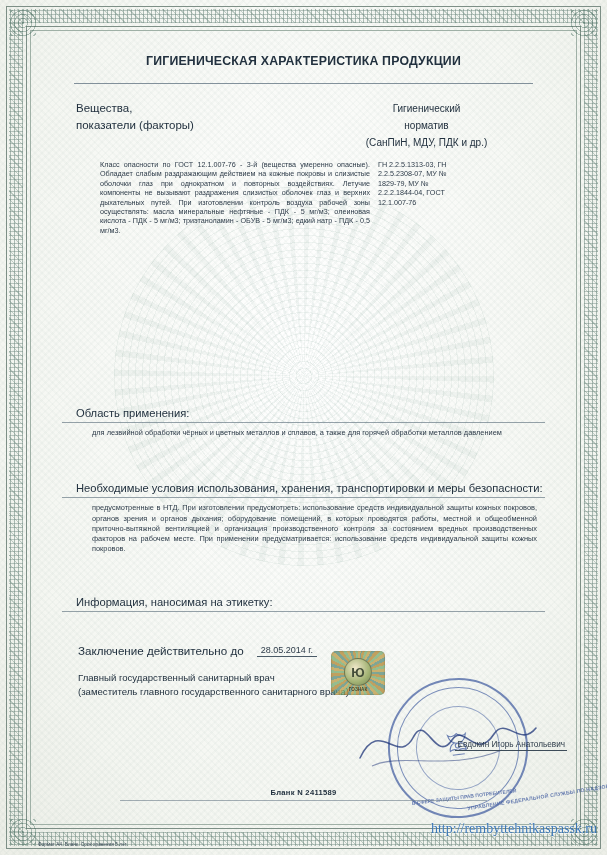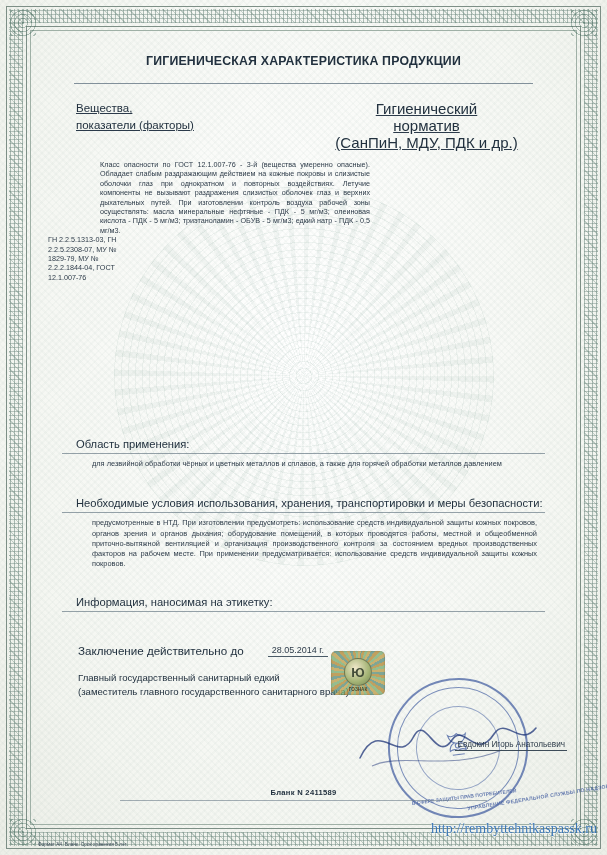--- a/index.html
+++ b/index.html
@@ -66,42 +66,42 @@
   }
 
   
   .content{position:absolute;left:40px;top:44px;width:527px;}
   .doc-title{
     text-align:center;font-weight:bold;font-size:12.3px;letter-spacing:.2px;
     color:#22313f;margin:10px 0 15px 0;
   }
   .title-rule{height:1px;background:#5c6f7d;margin:7px 34px 0 34px;opacity:.75}
 
-  .cols{display:flex;margin-top:16px;text-decoration:underline;}
+  .cols{display:flex;margin-top:16px;}
   .col-left{width:246px;padding-left:36px;box-sizing:border-box;}
   .col-right{flex:1;text-align:center;}
   .h-left{font-size:11.5px;line-height:17px;color:#22313f;}
-  .h-right{font-size:15px;line-height:17px;color:#22313f;}
-
-  .body-row{display:flex;margin-top:9px;flex-direction:column;}
+  .h-right{font-size:10px;line-height:17px;color:#22313f;}
+
+  .body-row{display:flex;margin-top:9px;}
   .body-left{width:330px;padding-left:60px;box-sizing:border-box;}
   .body-right{flex:1;padding-left:8px;box-sizing:border-box;}
   .small{font-size:7.2px;line-height:9.4px;color:#2d3b49;text-align:justify;}
   .small-r{font-size:7.2px;line-height:9.4px;color:#2d3b49;}
 
-  .section{margin-top:0;}
+  .section{margin-top:16px;}
   .sec-head{font-size:11.2px;color:#22313f;padding-left:36px;}
   .sec-rule{height:1px;background:#6b7c88;margin:3px 22px 0 22px;opacity:.7}
   .sec-body{font-size:7.4px;line-height:10.2px;color:#2d3b49;padding:5px 30px 0 52px;text-align:justify;}
 
   .spacer-applic{height:156px;}
   .spacer-mid{height:28px;}
   .spacer-mid2{height:26px;}
 
-  .concl{margin-top:32px;padding-left:38px;font-size:11.6px;color:#22313f;display:flex;align-items:flex-end;gap:24px;}
+  .concl{margin-top:32px;padding-left:38px;font-size:11.6px;color:#22313f;display:flex;align-items:flex-end;gap:13px;}
   .concl-date{font-size:9px;color:#2d3b49;padding-bottom:1px;}
   .date-underline{border-bottom:1px solid #4a5a67;padding:0 4px 1px 4px;}
 
   .sign{margin-top:14px;padding-left:38px;font-size:9.6px;color:#22313f;line-height:14px;}
   .sign-name{
     position:absolute;right:40px;bottom:104px;font-size:8.2px;color:#2d3b49;
     border-bottom:1px solid #3d4c59;padding:0 2px 1px 2px;
   }
 
   .blank-no{
@@ -249,21 +249,21 @@
       <div class="sec-head">Информация, наносимая на этикетку:</div>
       <div class="sec-rule"></div>
     </div>
 
     <div class="concl">
       <span>Заключение действительно до</span>
       <span class="concl-date date-underline">28.05.2014 г.</span>
     </div>
 
     <div class="sign">
-      <div>Главный государственный санитарный едкий</div>
+      <div>Главный государственный санитарный врач</div>
       <div>(заместитель главного государственного санитарного врача)</div>
     </div>
 
   </div>
 
   <div class="holo">
     <div class="holo-inner">Ю</div>
     <div class="holo-label">ГОЗНАК</div>
   </div>
 

